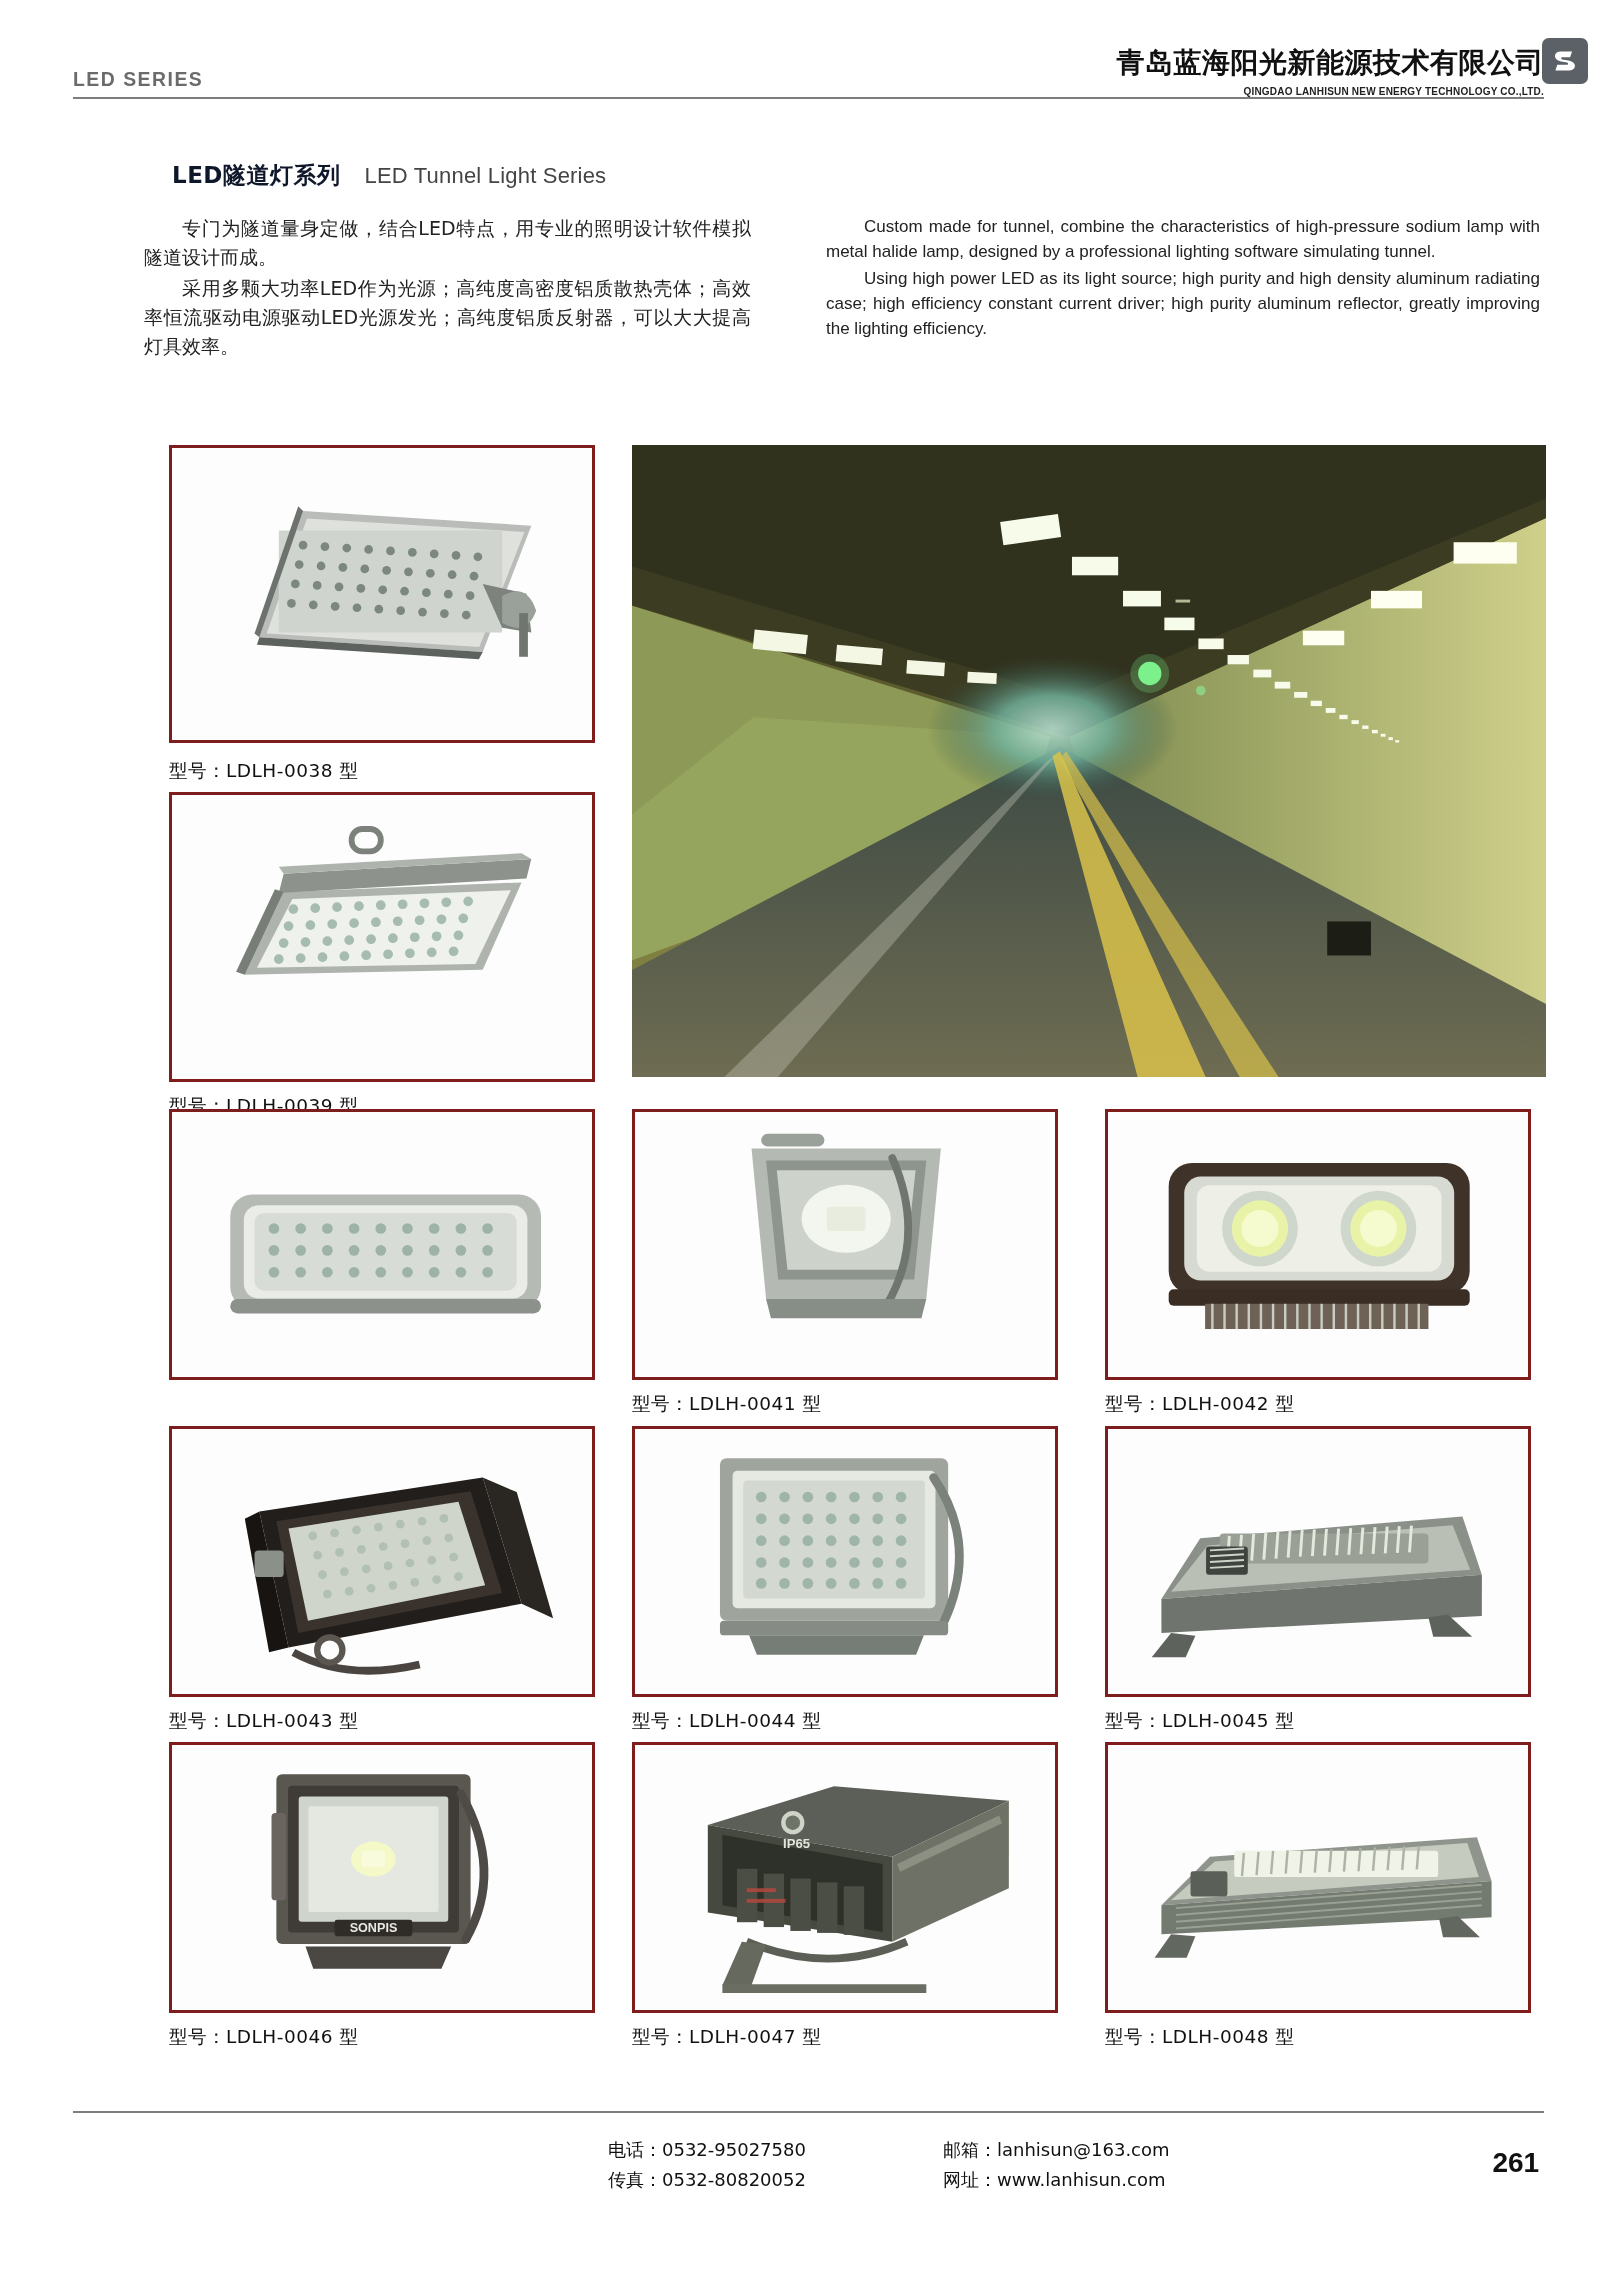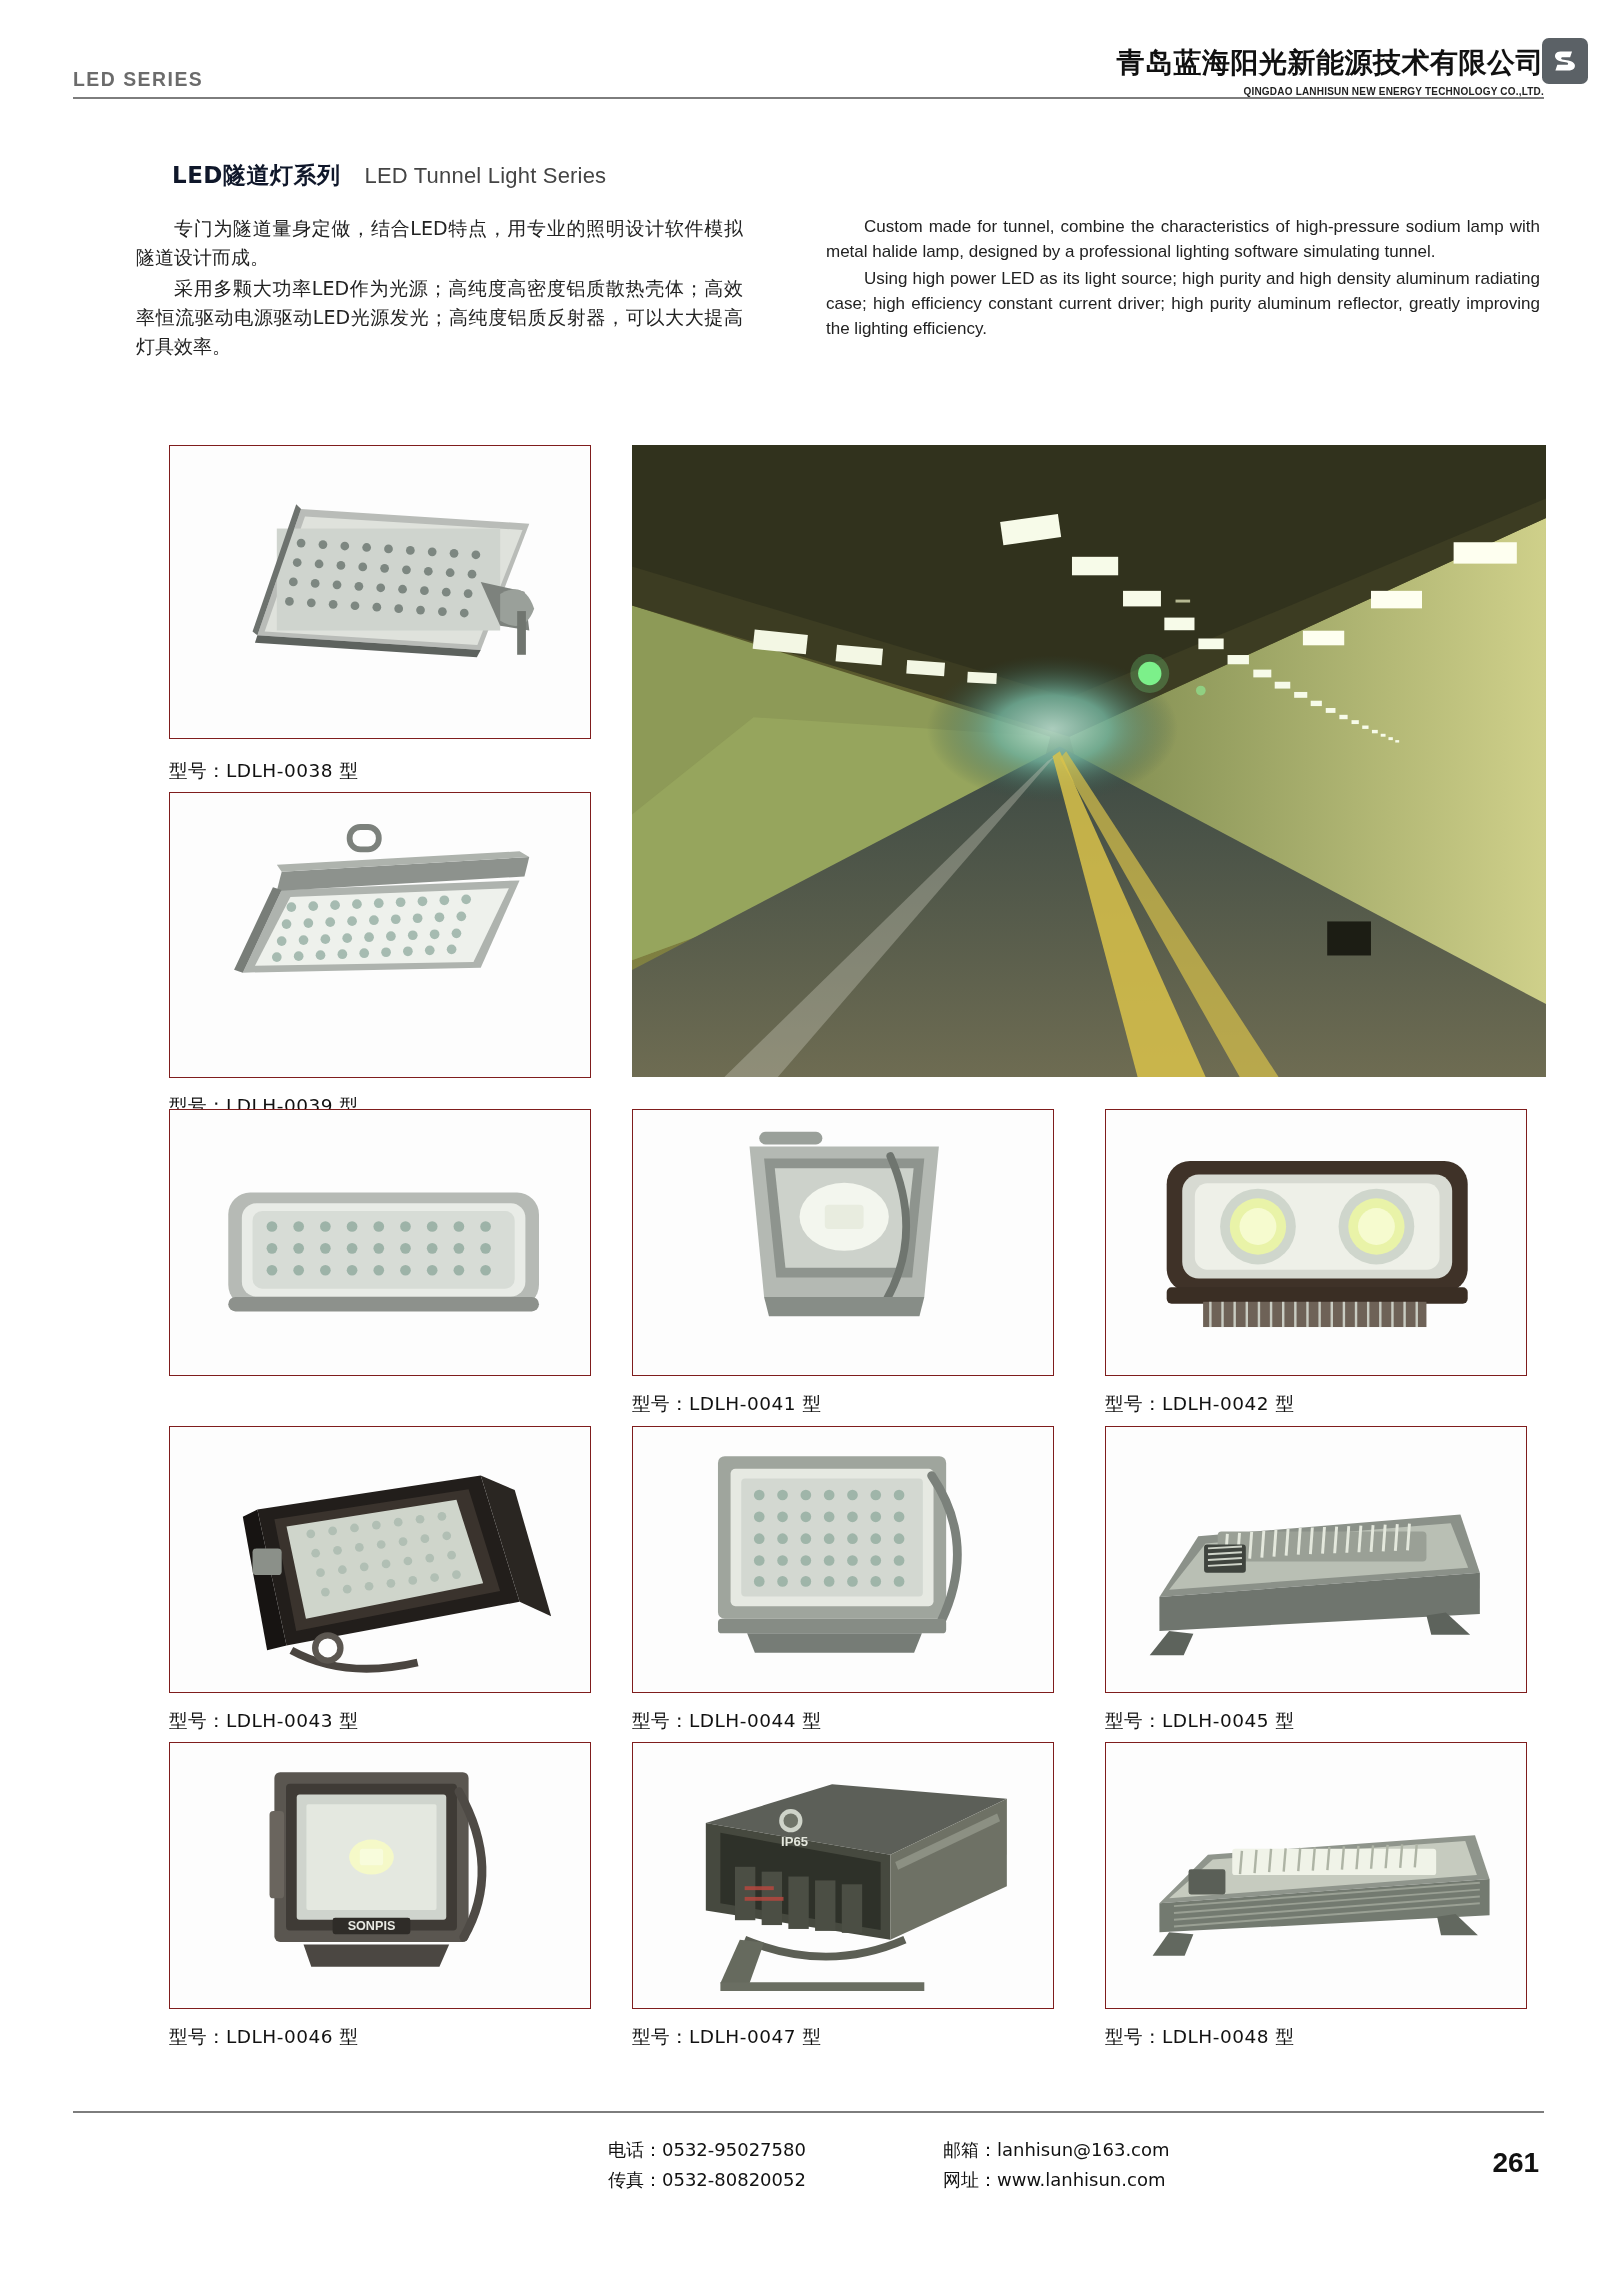--- a/index.html
+++ b/index.html
@@ -56,36 +56,36 @@
   .title-cn{
     font-size:23px;font-weight:700;color:#0f172a;letter-spacing:0.5px;
     font-family:"DejaVu Sans", sans-serif;
   }
   .title-en{
     font-size:22px;color:#444;letter-spacing:0.2px;
   }
 
   
   .intro-cn{
-    position:absolute;left:136px;top:214px;width:607px;
+    position:absolute;left:144px;top:214px;width:607px;
     font-size:19px;line-height:29px;color:#222;
     font-family:"DejaVu Sans", sans-serif;
     text-align:justify;
   }
   .intro-cn p{margin:0 0 1.9px 0;text-indent:38px;}
   .intro-en{
     position:absolute;left:826px;top:214px;width:714px;
     font-size:17px;line-height:25px;color:#222;
     text-align:justify;
   }
   .intro-en p{margin:0 0 1.9px 0;text-indent:38px;}
 
   
   .frame{
-    position:absolute;border:1px solid #7f1d1d;background:#fff;
+    position:absolute;border:3px solid #7f1d1d;background:#fff;
     overflow:hidden;
   }
   .caption{
     position:absolute;font-size:18.5px;color:#111;letter-spacing:0.5px;
     font-family:"DejaVu Sans", sans-serif;white-space:nowrap;
   }
 
   
   .ph{position:absolute;inset:0;display:block;}
 

